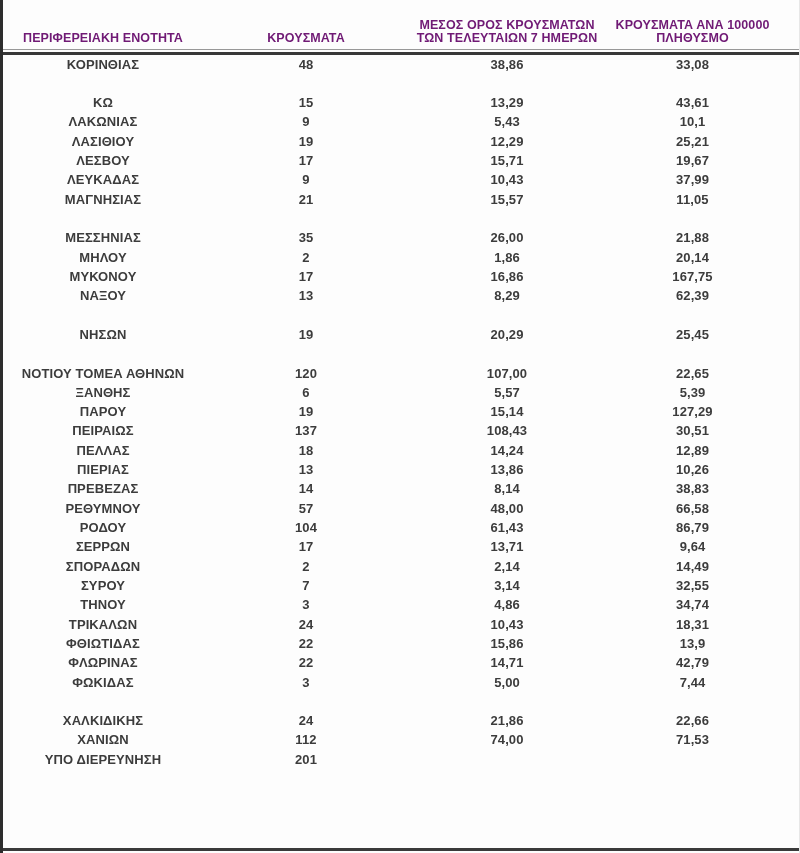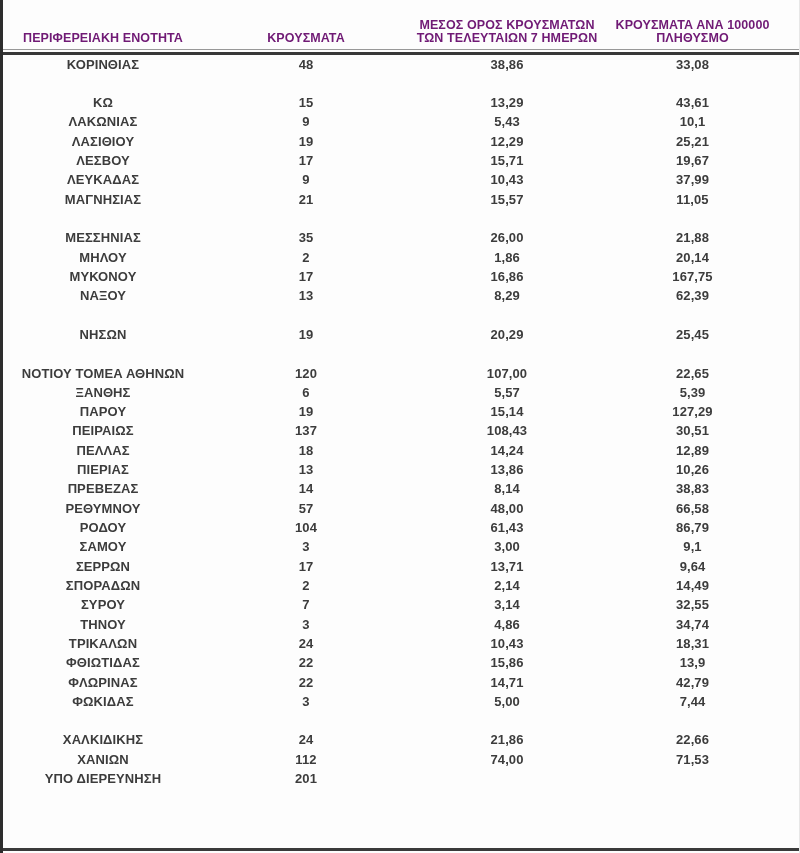--- a/index.html
+++ b/index.html
@@ -274,27 +274,20 @@
     <td></td>
   </tr>
         <tr>
     <td>ΡΟΔΟΥ</td>
     <td>104</td>
     <td>61,43</td>
     <td>86,79</td>
     <td></td>
   </tr>
         <tr>
-    <td>ΣΑΜΟΥ</td>
-    <td>3</td>
-    <td>3,00</td>
-    <td>9,1</td>
-    <td></td>
-  </tr>
-        <tr>
     <td>ΣΕΡΡΩΝ</td>
     <td>17</td>
     <td>13,71</td>
     <td>9,64</td>
     <td></td>
   </tr>
         <tr>
     <td>ΣΠΟΡΑΔΩΝ</td>
     <td>2</td>
     <td>2,14</td>

